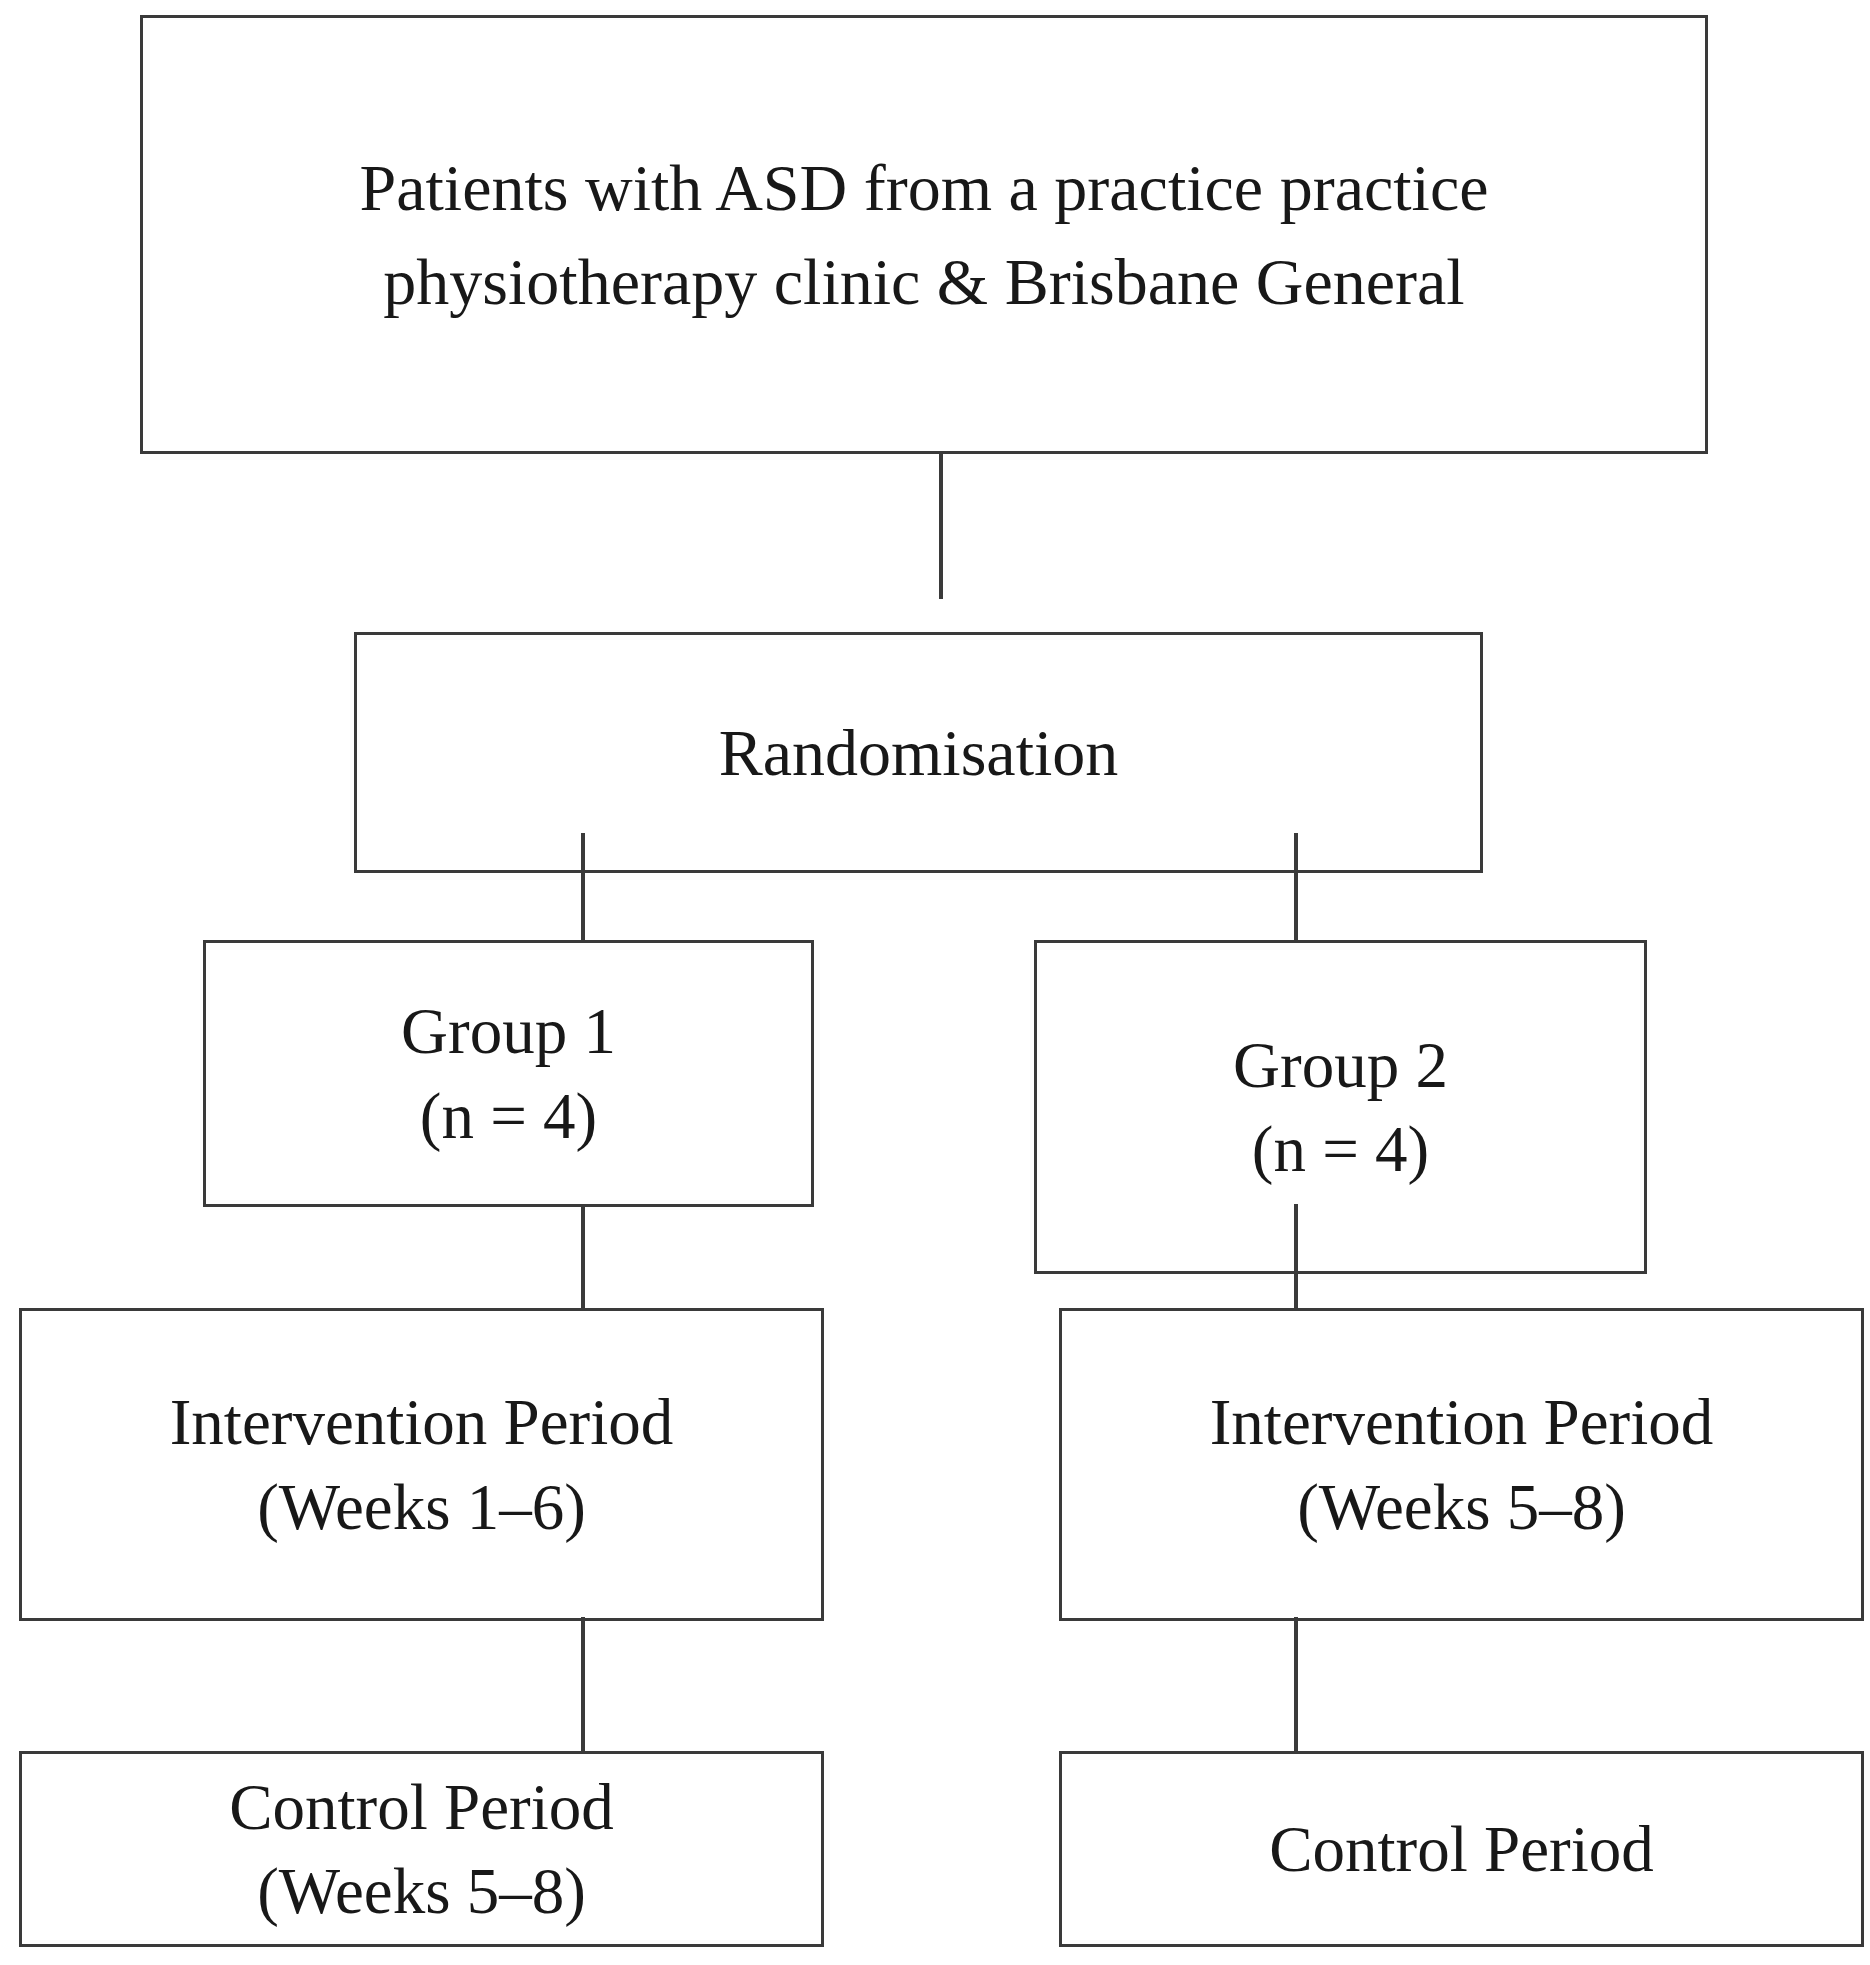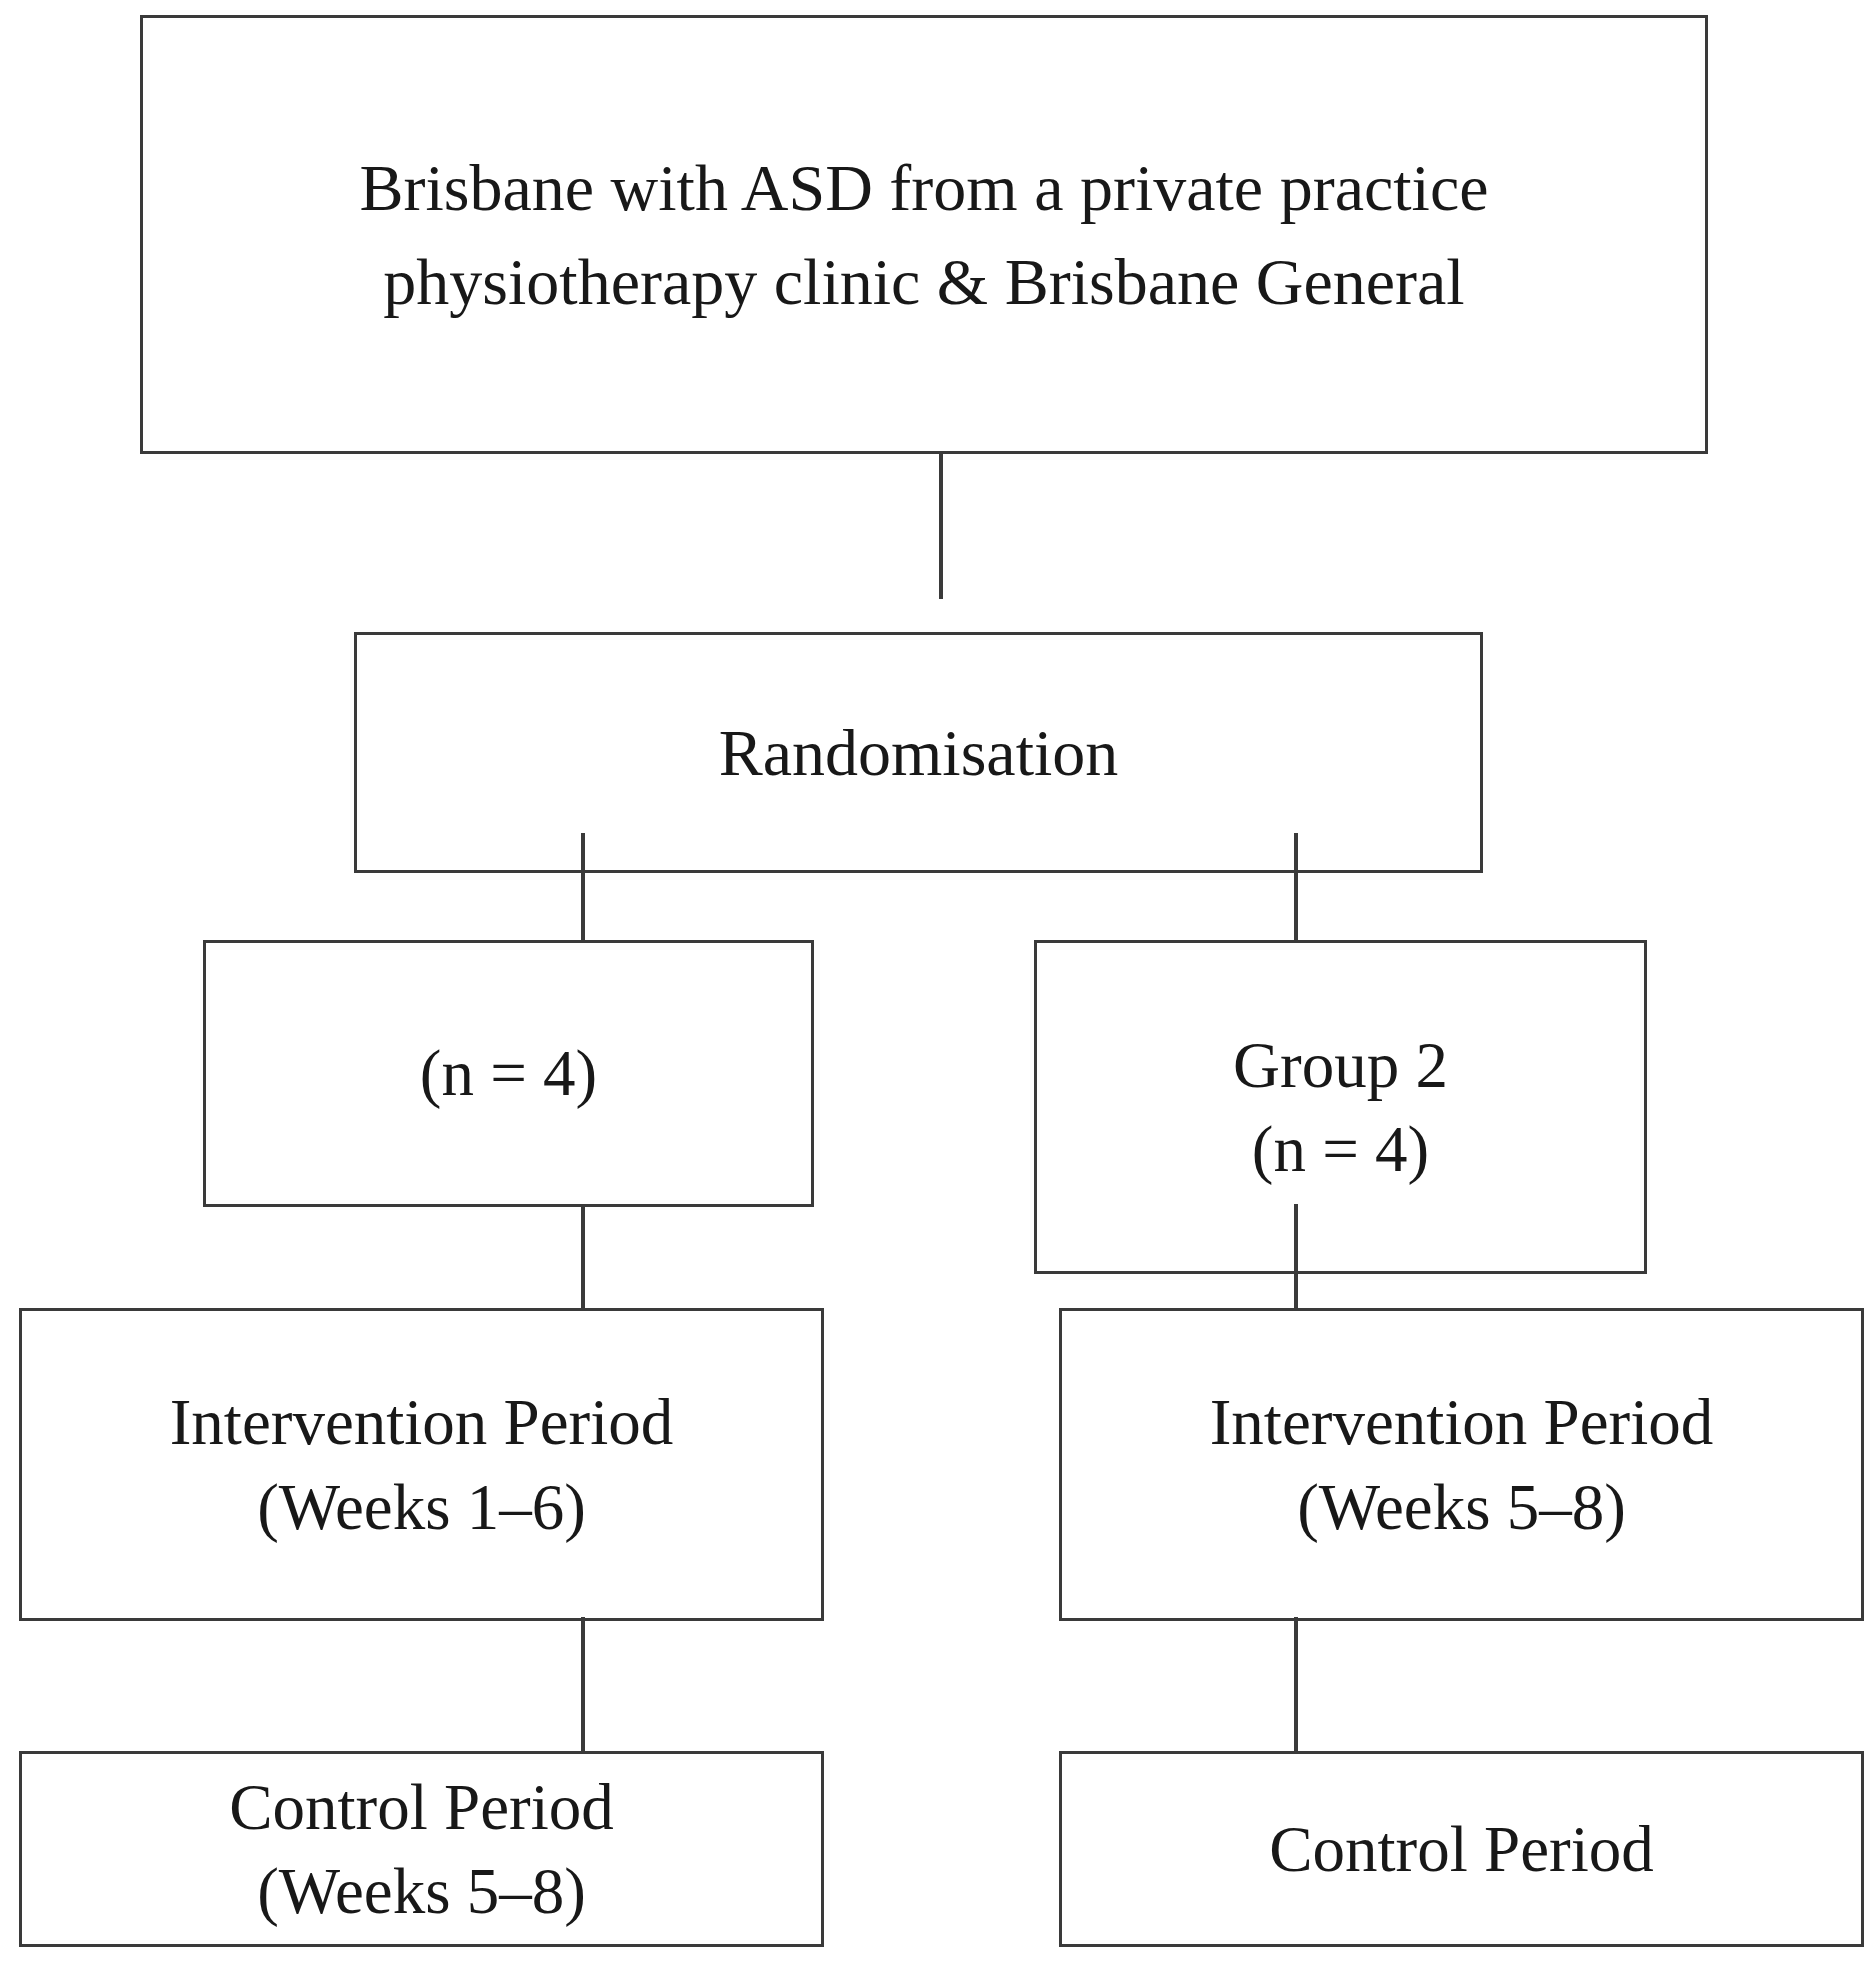--- a/index.html
+++ b/index.html
@@ -95,34 +95,35 @@
   #conn-group2-int2      { left: 1294px; top: 1204px; height: 107px; }
   #conn-int1-ctrl1       { left: 581px;  top: 1617px; height: 138px; }
   #conn-int2-ctrl2       { left: 1294px; top: 1617px; height: 138px; }
 </style>
 </head>
 <body>
 
 <div id="canvas">
 
   <div class="node" id="node-source">
-    <span class="line">Brisbane with ASD from a private practice</span>
+    <span class="line">Patients with ASD from a practice practice</span>
     <span class="line">physiotherapy clinic &amp; Brisbane General</span>
   </div>
 
   <div class="connector vert" id="conn-source-rand"></div>
 
   <div class="node" id="node-randomisation">
     <span class="line">Randomisation</span>
   </div>
 
   <div class="connector vert" id="conn-rand-group1"></div>
   <div class="connector vert" id="conn-rand-group2"></div>
 
   <div class="node" id="node-group-1">
+    <span class="line">Group 1</span>
     <span class="line">(n = 4)</span>
   </div>
 
   <div class="node" id="node-group-2">
     <span class="line">Group 2</span>
     <span class="line">(n = 4)</span>
   </div>
 
   <div class="connector vert" id="conn-group1-int1"></div>
   <div class="connector vert" id="conn-group2-int2"></div>

